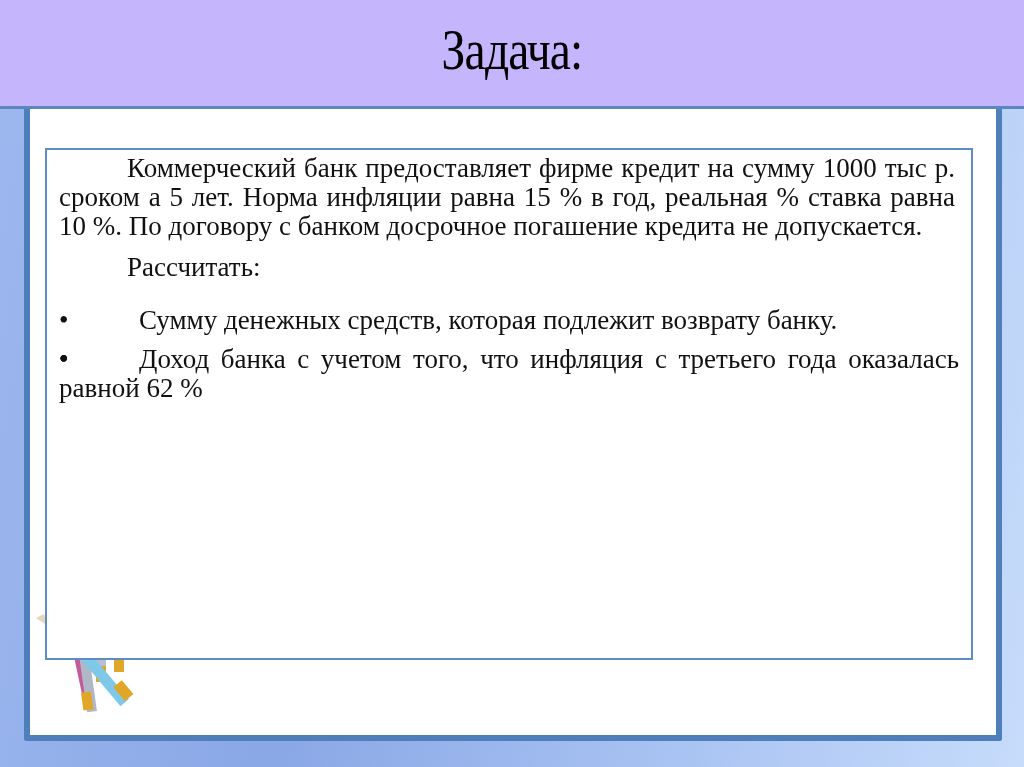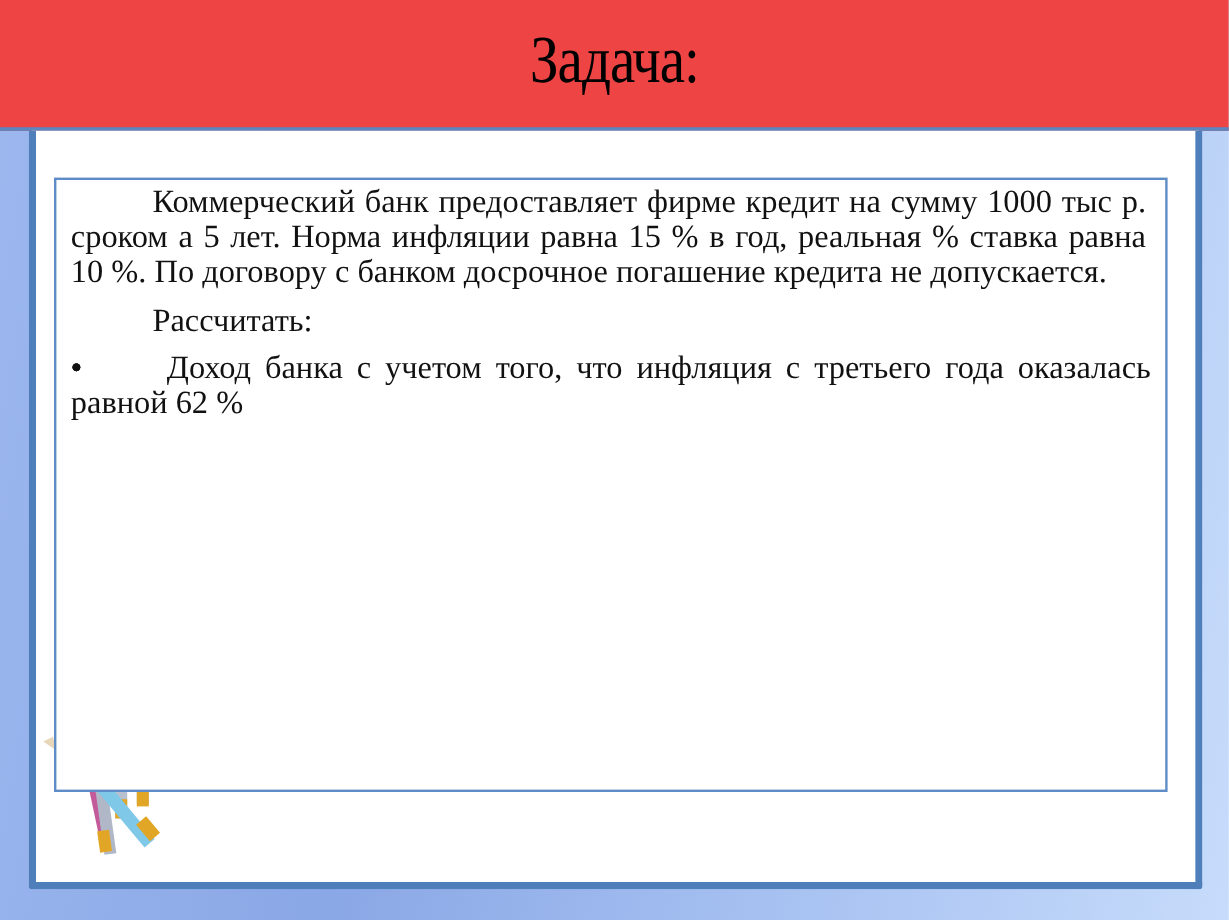--- a/index.html
+++ b/index.html
@@ -3,21 +3,21 @@
 <meta charset="utf-8">
 <style>
   html, body { margin:0; padding:0; }
   body {
     width:1024px; height:767px; position:relative; overflow:hidden;
     background: linear-gradient(100deg, #9db8ef 0%, #8aa7e6 35%, #a9c3f2 70%, #c7dcfb 100%);
     font-family: "Liberation Serif", "DejaVu Serif", serif;
   }
   .title-band {
     position:absolute; left:0; top:0; width:1024px; height:106px;
-    background:#ef4444;
+    background:#c4b5fd;
     border-bottom:3px solid #5b86c0;
   }
   .title {
     position:absolute; left:0; top:18px; width:1024px; text-align:center;
     font-family: "Liberation Serif", serif;
     font-size:56px; color:#000; letter-spacing:-1px;
     transform: scaleX(0.85); transform-origin:center;
   }
   .panel {
     position:absolute; left:24px; top:109px; width:966px; height:626px;
@@ -32,21 +32,21 @@
     background:#ffffff;
     border:2px solid #5e8cc6;
     z-index:3;
   }
   .content {
     position:absolute; left:12px; right:12px; top:4px;
     font-size:27px; line-height:29px; color:#111;
     text-align:justify;
   }
   .para { margin:0 4px 12px 0; text-indent:68px; }
-  .calc { margin:0 0 10px 0; padding-left:68px; }
+  .calc { margin:0 0 24px 0; padding-left:68px; }
   .bullet-item { margin:0 0 10px 0; position:relative; text-indent:80px; }
   .bullet-item .dot {
     position:absolute; left:0; top:0; text-indent:0;
   }
   .pencils {
     position:absolute; left:30px; top:600px; width:110px; height:120px; z-index:2;
   }
 </style>
 </head>
 <body>
@@ -71,20 +71,21 @@
     <rect x="88" y="82" width="11" height="18" fill="#e2a626" transform="rotate(-40 93 91)"></rect>
   </g>
 </svg>
 
 <div class="textbox">
   <div class="content">
     <p class="para">Коммерческий банк предоставляет фирме кредит на сумму 1000 тыс р. сроком а 5 лет. Норма инфляции равна 15 % в год, реальная % ставка равна 10 %. По договору с банком досрочное погашение кредита не допускается.</p>
     <p class="calc">Рассчитать:</p>
     <div class="bullet-item">
       <span class="dot">•</span>
+      <span>Сумму денежных средств, которая подлежит возврату банку.</span>
     </div>
     <div class="bullet-item">
       <span class="dot">•</span>
     </div>
     <div class="bullet-item">
       <span class="dot">•</span>
     </div>
     <div class="bullet-item">
       <span class="dot">•</span>
       <span>Доход банка с учетом того, что инфляция с третьего года оказалась равной 62 %</span>

